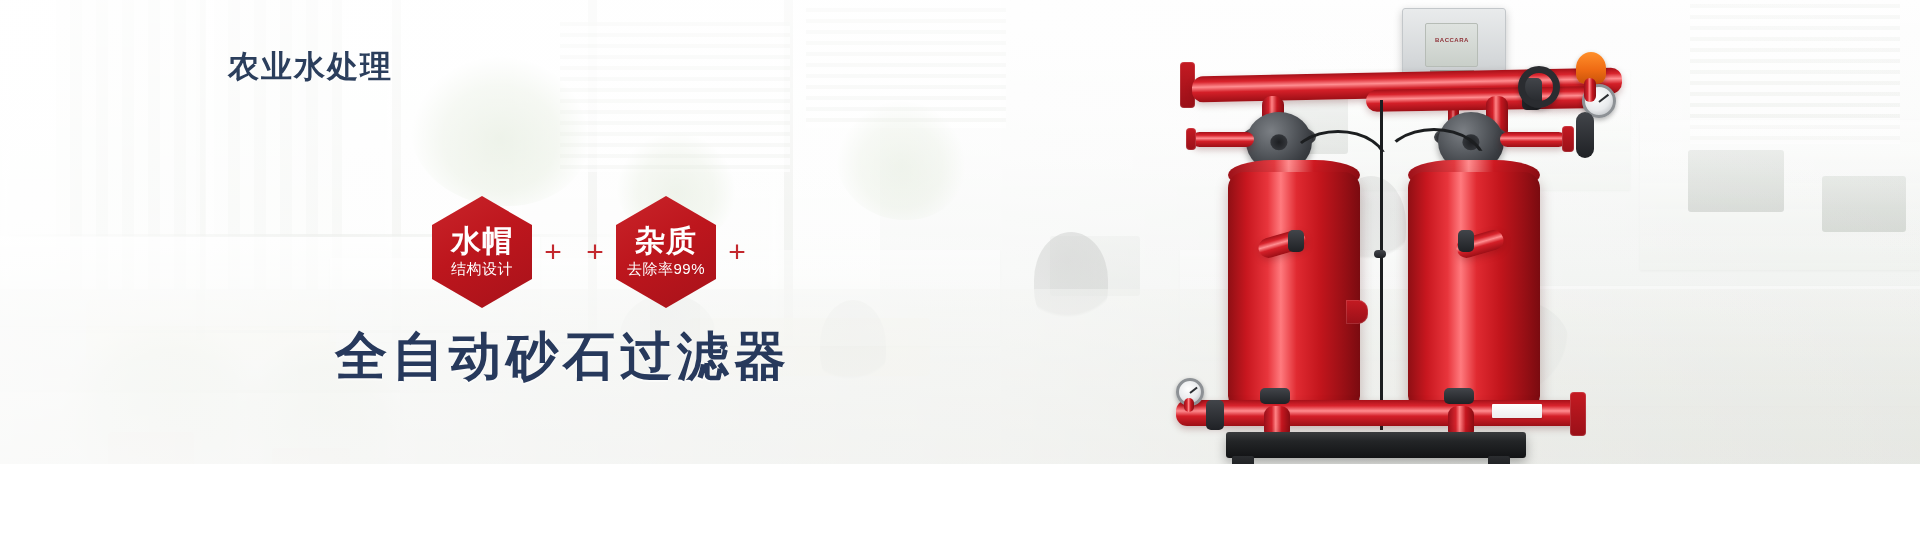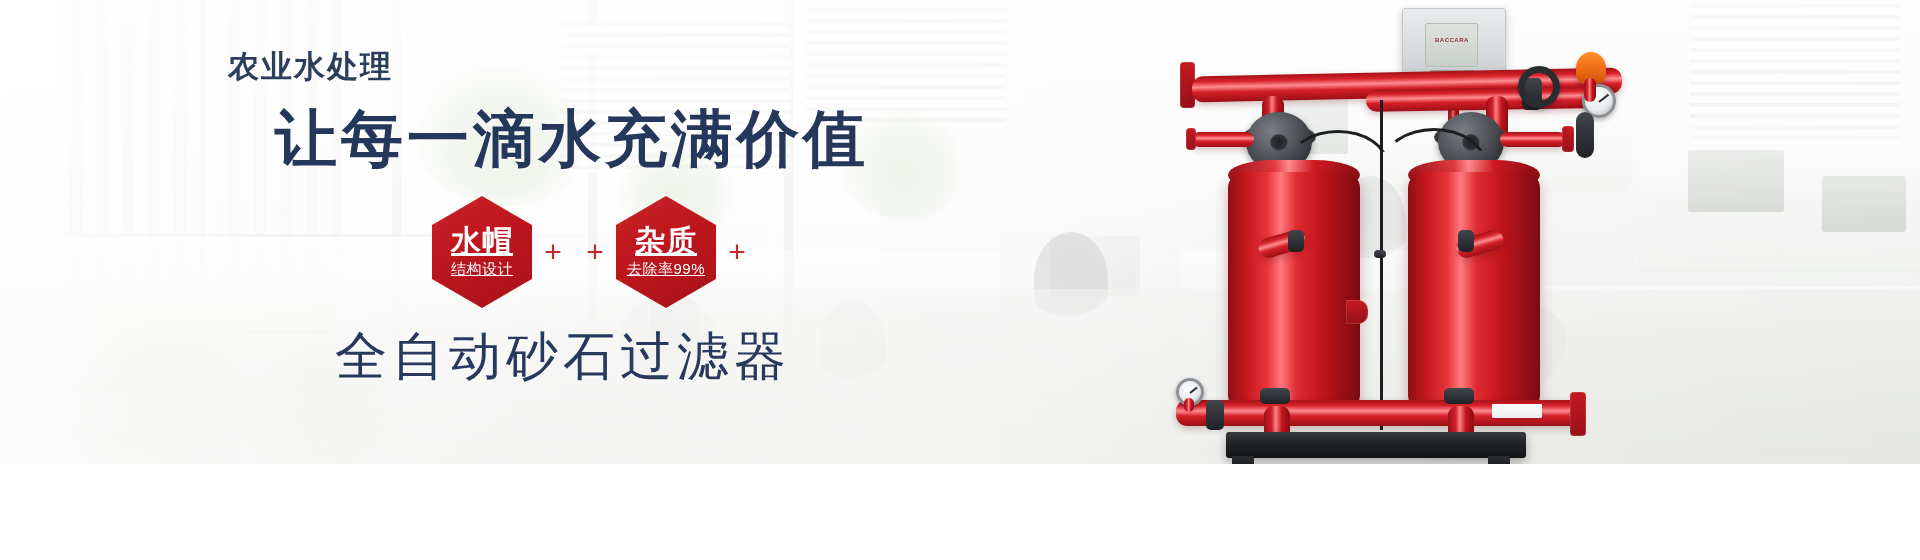--- a/index.html
+++ b/index.html
@@ -116,41 +116,40 @@
   }
   .headline {
     position:absolute; left:275px; top:97px;
     font-size:62px; font-weight:bold; letter-spacing:4px;
     color:#25375a;
     text-shadow:0 2px 0 rgba(255,255,255,.55);
     white-space:nowrap;
   }
   .subhead {
     position:absolute; left:335px; top:322px;
-    font-size:52px; font-weight:normal; letter-spacing:5px;
+    font-size:52px; font-weight:bold; letter-spacing:5px;
     color:#27395c;
     text-shadow:0 2px 0 rgba(255,255,255,.5);
     white-space:nowrap;
   }
 
   
   .features {
     position:absolute; left:432px; top:196px;
     display:flex; align-items:center; gap:0;
   }
   .hex {
     position:relative;
     width:100px; height:112px;
     background:linear-gradient(150deg,#c9242a 0%,#bd161d 45%,#a8121a 100%);
     clip-path:polygon(50% 0%,100% 26%,100% 74%,50% 100%,0% 74%,0% 26%);
     display:flex; flex-direction:column;
     align-items:center; justify-content:center;
     color:#fff;
     box-shadow:0 3px 7px rgba(120,20,24,.25);
-    text-decoration:underline;
   }
   .hex .t1 {
     font-size:30px; font-weight:bold; letter-spacing:1px; line-height:1.05;
     white-space:nowrap;
   }
   .hex .t2 {
     font-size:15px; font-weight:normal; letter-spacing:.5px; margin-top:4px;
     white-space:nowrap;
   }
   .plus {
@@ -418,21 +417,20 @@
 
     <div class="pp base-frame" style="left:56px; top:432px; width:300px; height:26px;"></div>
     <div class="pp base-foot" style="left:62px; top:456px; width:22px; height:16px;"></div>
     <div class="pp base-foot" style="left:318px; top:456px; width:22px; height:16px;"></div>
   </div>
 
   <div class="copy">
 
     <div class="eyebrow">农业水处理</div>
 
-    <div class="headline">让每一滴水充满价值</div>
 
     <div class="features">
 
       <div class="hex">
         <span class="t1">水帽</span>
         <span class="t2">结构设计</span>
       </div>
 
       <div class="plus">+</div>
 

